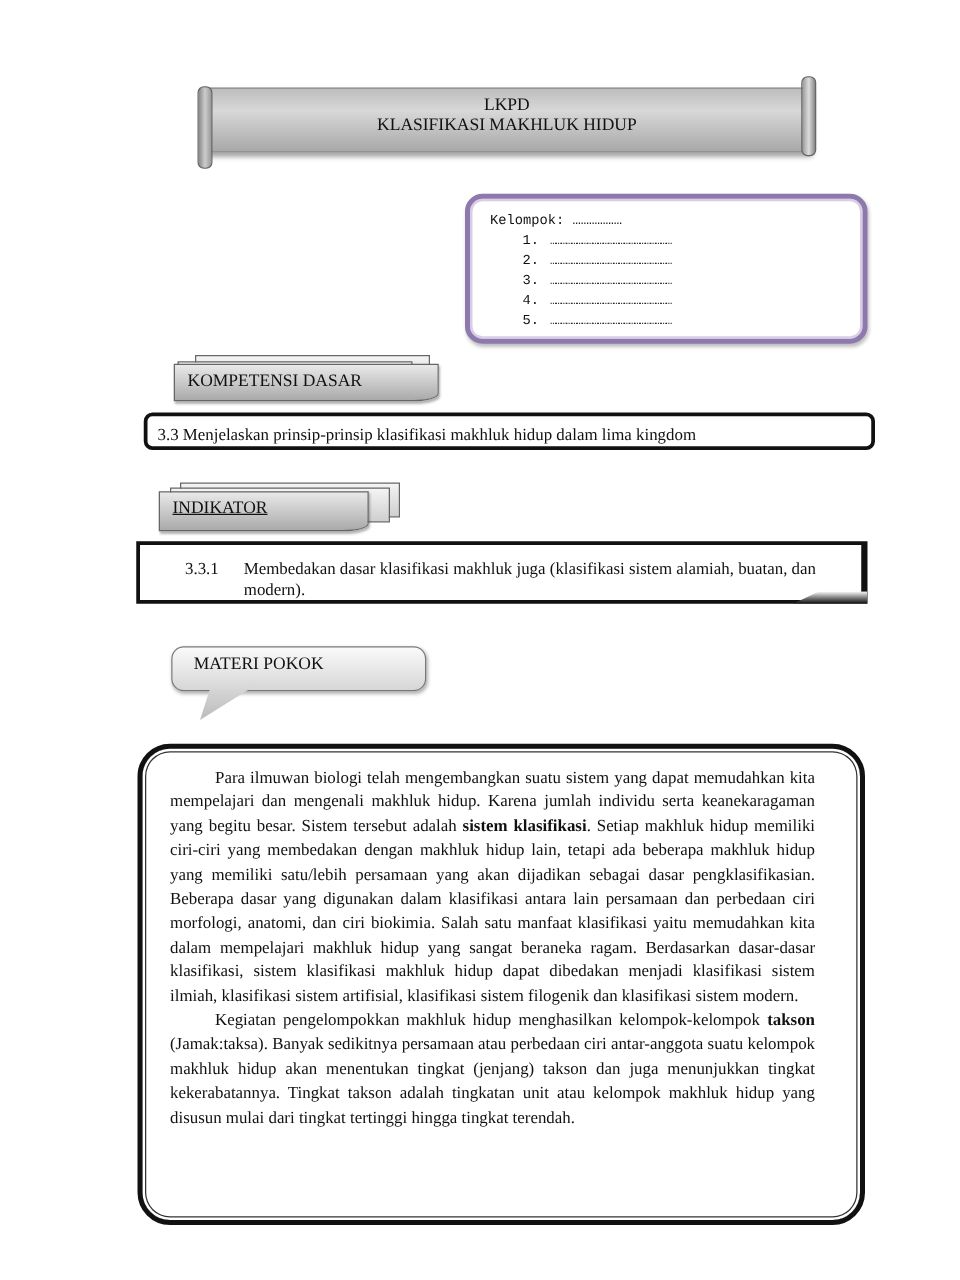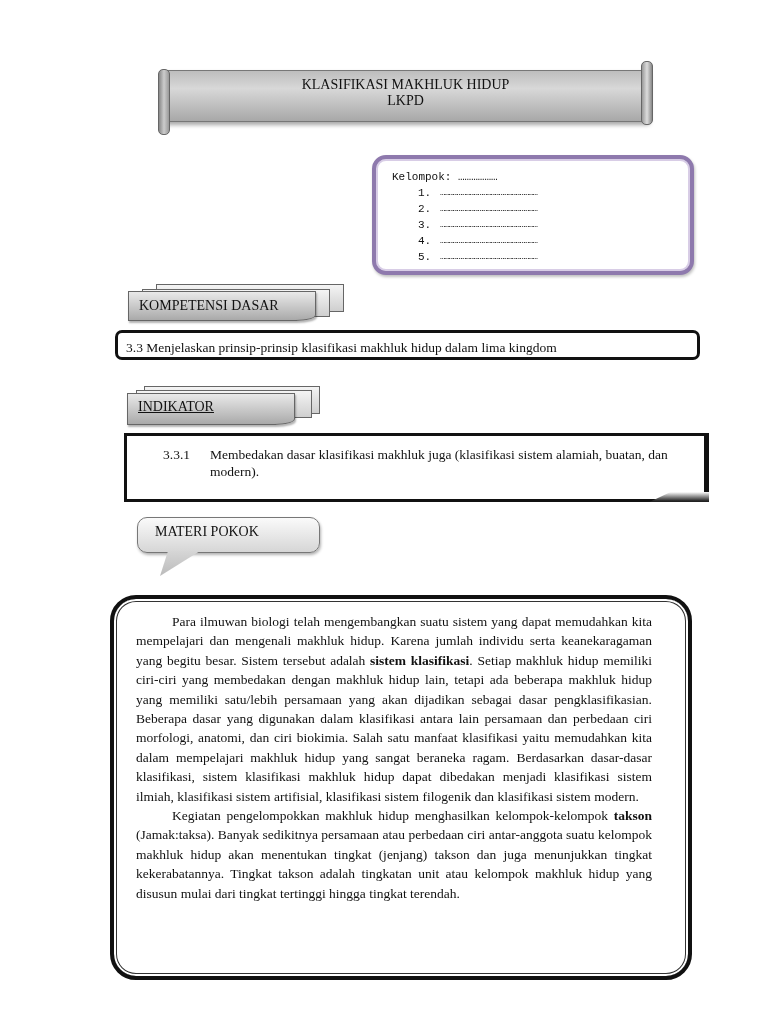--- a/index.html
+++ b/index.html
@@ -50,35 +50,35 @@
       font-size: 14px; line-height: 28px; padding-left: 10px;
     }
 
     
     .kd-box {
       position: absolute; left: 115px; top: 330px; width: 585px; height: 30px;
       border: 3px solid #111; border-radius: 7px;
       font-size: 13.5px; padding: 7px 0 0 8px;
     }
     .ind-box {
-      position: absolute; left: 109px; top: 433px; width: 585px; height: 69px;
+      position: absolute; left: 109px; top: 433px; width: 585px; height: 50px;
       border: 3px solid #111; border-right-width: 5px;
-      font-size: 13.5px; line-height: 17px; padding: 10px 0 0 36px; margin-left: 15px;
+      font-size: 13.5px; line-height: 17px; padding: 10px 0 0 36px;
     }
     .ind-box .row { display: flex; }
     .ind-box .code { width: 47px; flex: none; }
     .ind-box .fold {
       position: absolute; right: -5px; bottom: -3px; width: 70px; height: 10px;
       background: linear-gradient(180deg, #fff 0%, #222 90%);
       clip-path: polygon(15% 100%, 45% 0, 100% 0, 100% 100%);
     }
 
     
     .callout {
-      position: absolute; left: 137px; top: 517px; width: 183px; height: 36px;
+      position: absolute; left: 137px; top: 517px; width: 204px; height: 36px;
       border: 1px solid #777; border-radius: 10px;
       background: linear-gradient(180deg, #fafafa 0%, #d6d6d6 100%);
       box-shadow: 1px 2px 3px rgba(0,0,0,0.3);
       font-size: 14px; padding: 6px 0 0 17px;
     }
     .callout-tail {
       position: absolute; left: 160px; top: 551px; width: 40px; height: 25px;
       background: linear-gradient(180deg, #d6d6d6, #bbb);
       clip-path: polygon(20% 0, 100% 0, 0 100%);
     }
@@ -91,22 +91,22 @@
       padding: 13px 36px 0 22px;
       font-size: 13.5px; line-height: 19.4px; text-align: justify; margin-top: 24px;
     }
     .main p { text-indent: 36px; }
     .main b { font-weight: bold; }
   </style>
 </head>
 <body>
 
 <div class="scroll">
+  <div>LKPD</div>
   <div>KLASIFIKASI MAKHLUK HIDUP</div>
-  <div>LKPD</div>
 </div>
 
 <div class="kelompok">
   <div class="head">Kelompok: ………………</div>
   <ol>
     <li>
         <span class="num">1.</span>
         <span class="dots">……………………………………………………………</span>
       </li>
     <li>
@@ -124,21 +124,21 @@
     <li>
         <span class="num">5.</span>
         <span class="dots">……………………………………………………………</span>
       </li>
   </ol>
 </div>
 
 <div class="stack" style="left:128px; top:284px;">
   <div class="card" style="left:28px; top:0; width:188px;"></div>
   <div class="card" style="left:14px; top:5px; width:188px;"></div>
-  <div class="card front" style="left:0; top:7px; width:188px; height:30px;">KOMPETENSI DASAR</div>
+  <div class="card front" style="left:11px; top:7px; width:212px; height:30px;">KOMPETENSI DASAR</div>
 </div>
 
 <div class="kd-box">
   <span>3.3  Menjelaskan prinsip-prinsip klasifikasi makhluk hidup dalam lima kingdom</span>
 </div>
 
 <div class="stack" style="left:127px; top:386px;">
   <div class="card" style="left:17px; top:0; width:176px;"></div>
   <div class="card" style="left:9px; top:4px; width:176px;"></div>
   <div class="card front" style="left:0; top:7px; width:168px; height:32px; line-height:26px;text-decoration:underline;">INDIKATOR</div>

